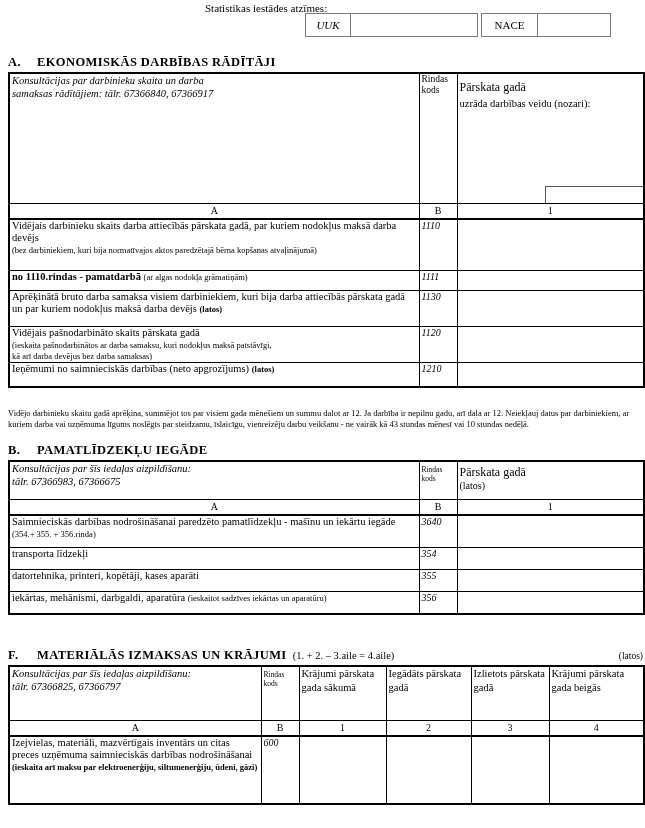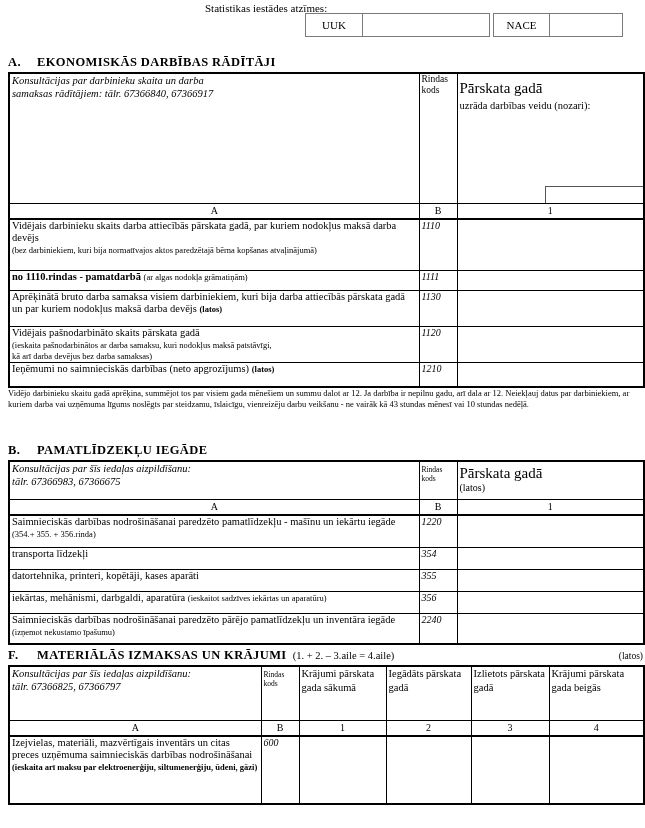--- a/index.html
+++ b/index.html
@@ -6,21 +6,21 @@
   html,body { margin:0; padding:0; background:#fff; }
   .page {
     position:relative; width:645px; height:828px; background:#fff; color:#000;
     font-family:"Liberation Serif", serif; overflow:hidden;
   }
 
   
   .stamp-label { position:absolute; left:197px; top:2px; font-size:11px;margin-left:8px; }
   .stamp-row { position:absolute; left:305px; top:13px; display:flex; height:24px; font-size:11px; }
   .sbox { border:1px solid #7a7a7a; display:flex; align-items:center; justify-content:center; }
-  .sbox.w-uuk-l { width:58px; }
+  .sbox.w-uuk-l { width:46px;font-style:italic; }
   .sbox.w-uuk-v { width:127px; border-left:none; }
   .sgap { width:3px; }
   .sbox.w-nace-l { width:57px; }
   .sbox.w-nace-v { width:73px; border-left:none; }
 
   
   .section { position:absolute; left:8px; width:635px; }
   .sec-a { top:55px; }
   .sec-b { top:443px; }
   .sec-f { top:648px; }
@@ -30,32 +30,32 @@
   .sec-title .units { font-weight:normal; letter-spacing:0; font-size:9.5px; margin-left:auto; }
 
   
   table.form { border-collapse:collapse; table-layout:fixed; width:635px; border:2px solid #000; }
   table.form td { border:1px solid #000; padding:0 2px; vertical-align:top; font-weight:normal; text-align:left; }
   td.dbl { border-left:3px double #000; }
   .consult { font-style:italic; font-size:10.5px; padding:3px 6px; white-space:pre-line; line-height:1.25; }
   .rk { text-align:center; font-size:9.5px; padding-top:3px; white-space:pre-line; line-height:1.15; }
   .rk.small { font-size:7.5px; padding-top:4px; }
   .phead { text-align:center; position:relative; padding:0; }
-  .phead .t1 { font-size:15px; margin-top:6px; }
+  .phead .t1 { font-size:12px; margin-top:6px; }
   .phead .t2 { font-size:10.5px; margin-top:3px; }
   .corner-box { position:absolute; right:0; bottom:0; width:98px; height:17px; border-left:1px solid #555; border-top:1px solid #555; }
   tr.letters td { text-align:center; font-size:10px; border-bottom:2px solid #000; padding:0; line-height:14px; }
   .rowlabel { font-size:10.5px; padding:2px 4px 2px 5px; line-height:1.18; vertical-align:middle; }
   .rowlabel.indent { }
   .code { text-align:center; vertical-align:middle; font-size:10px;font-style:italic; }
   .note-inline { font-size:8.5px; }
   .note-block { display:block; font-size:8.5px; line-height:1.25; white-space:pre-line; margin-top:1px; }
   .bold { font-weight:bold; }
   .fhead { text-align:center; font-size:10.5px; vertical-align:middle; line-height:1.3; padding:2px; }
-  .footnote { font-size:8.5px; line-height:1.3; margin-top:0; text-align:left; }
+  .footnote { font-size:8.5px; line-height:1.3; margin-top:20px; text-align:left; }
 </style>
 </head>
 <body>
 
 <div class="page">
 
   <div class="stamp-label">Statistikas iestādes atzīmes:</div>
   <div class="stamp-row">
     <div class="sbox w-uuk-l">UUK</div>
     <div class="sbox w-uuk-v"></div>
@@ -163,21 +163,21 @@
       <tr class="letters" style="height:13px">
         <td>A</td>
         <td>B</td>
         <td class="dbl">1</td>
       </tr>
       <tr style="height:33px">
         <td class="rowlabel">
           <span>Saimnieciskās darbības nodrošināšanai paredzēto pamatlīdzekļu - mašīnu un iekārtu iegāde</span>
           <span class="note-inline">(354.+ 355. + 356.rinda)</span>
         </td>
-        <td class="code">1220</td>
+        <td class="code">3640</td>
         <td class="dbl"></td>
       </tr>
       <tr style="height:22px">
         <td class="rowlabel indent">
           <span>transporta līdzekļi</span>
         </td>
         <td class="code">354</td>
         <td class="dbl"></td>
       </tr>
       <tr style="height:22px">
@@ -186,28 +186,20 @@
         </td>
         <td class="code">355</td>
         <td class="dbl"></td>
       </tr>
       <tr style="height:22px">
         <td class="rowlabel indent">
           <span>iekārtas, mehānismi, darbgaldi, aparatūra</span>
           <span class="note-inline">(ieskaitot sadzīves iekārtas un aparatūru)</span>
         </td>
         <td class="code">356</td>
-        <td class="dbl"></td>
-      </tr>
-      <tr style="height:30px">
-        <td class="rowlabel">
-          <span>Saimnieciskās darbības nodrošināšanai paredzēto pārējo pamatlīdzekļu un inventāra iegāde</span>
-          <span class="note-inline">(izņemot nekustamo īpašumu)</span>
-        </td>
-        <td class="code">2240</td>
         <td class="dbl"></td>
       </tr>
     </tbody>
       </table>
   </div>
 
   <div class="section sec-f">
     <div class="sec-title">
       <span class="letter">F.</span>
       <span>MATERIĀLĀS IZMAKSAS UN KRĀJUMI</span>

